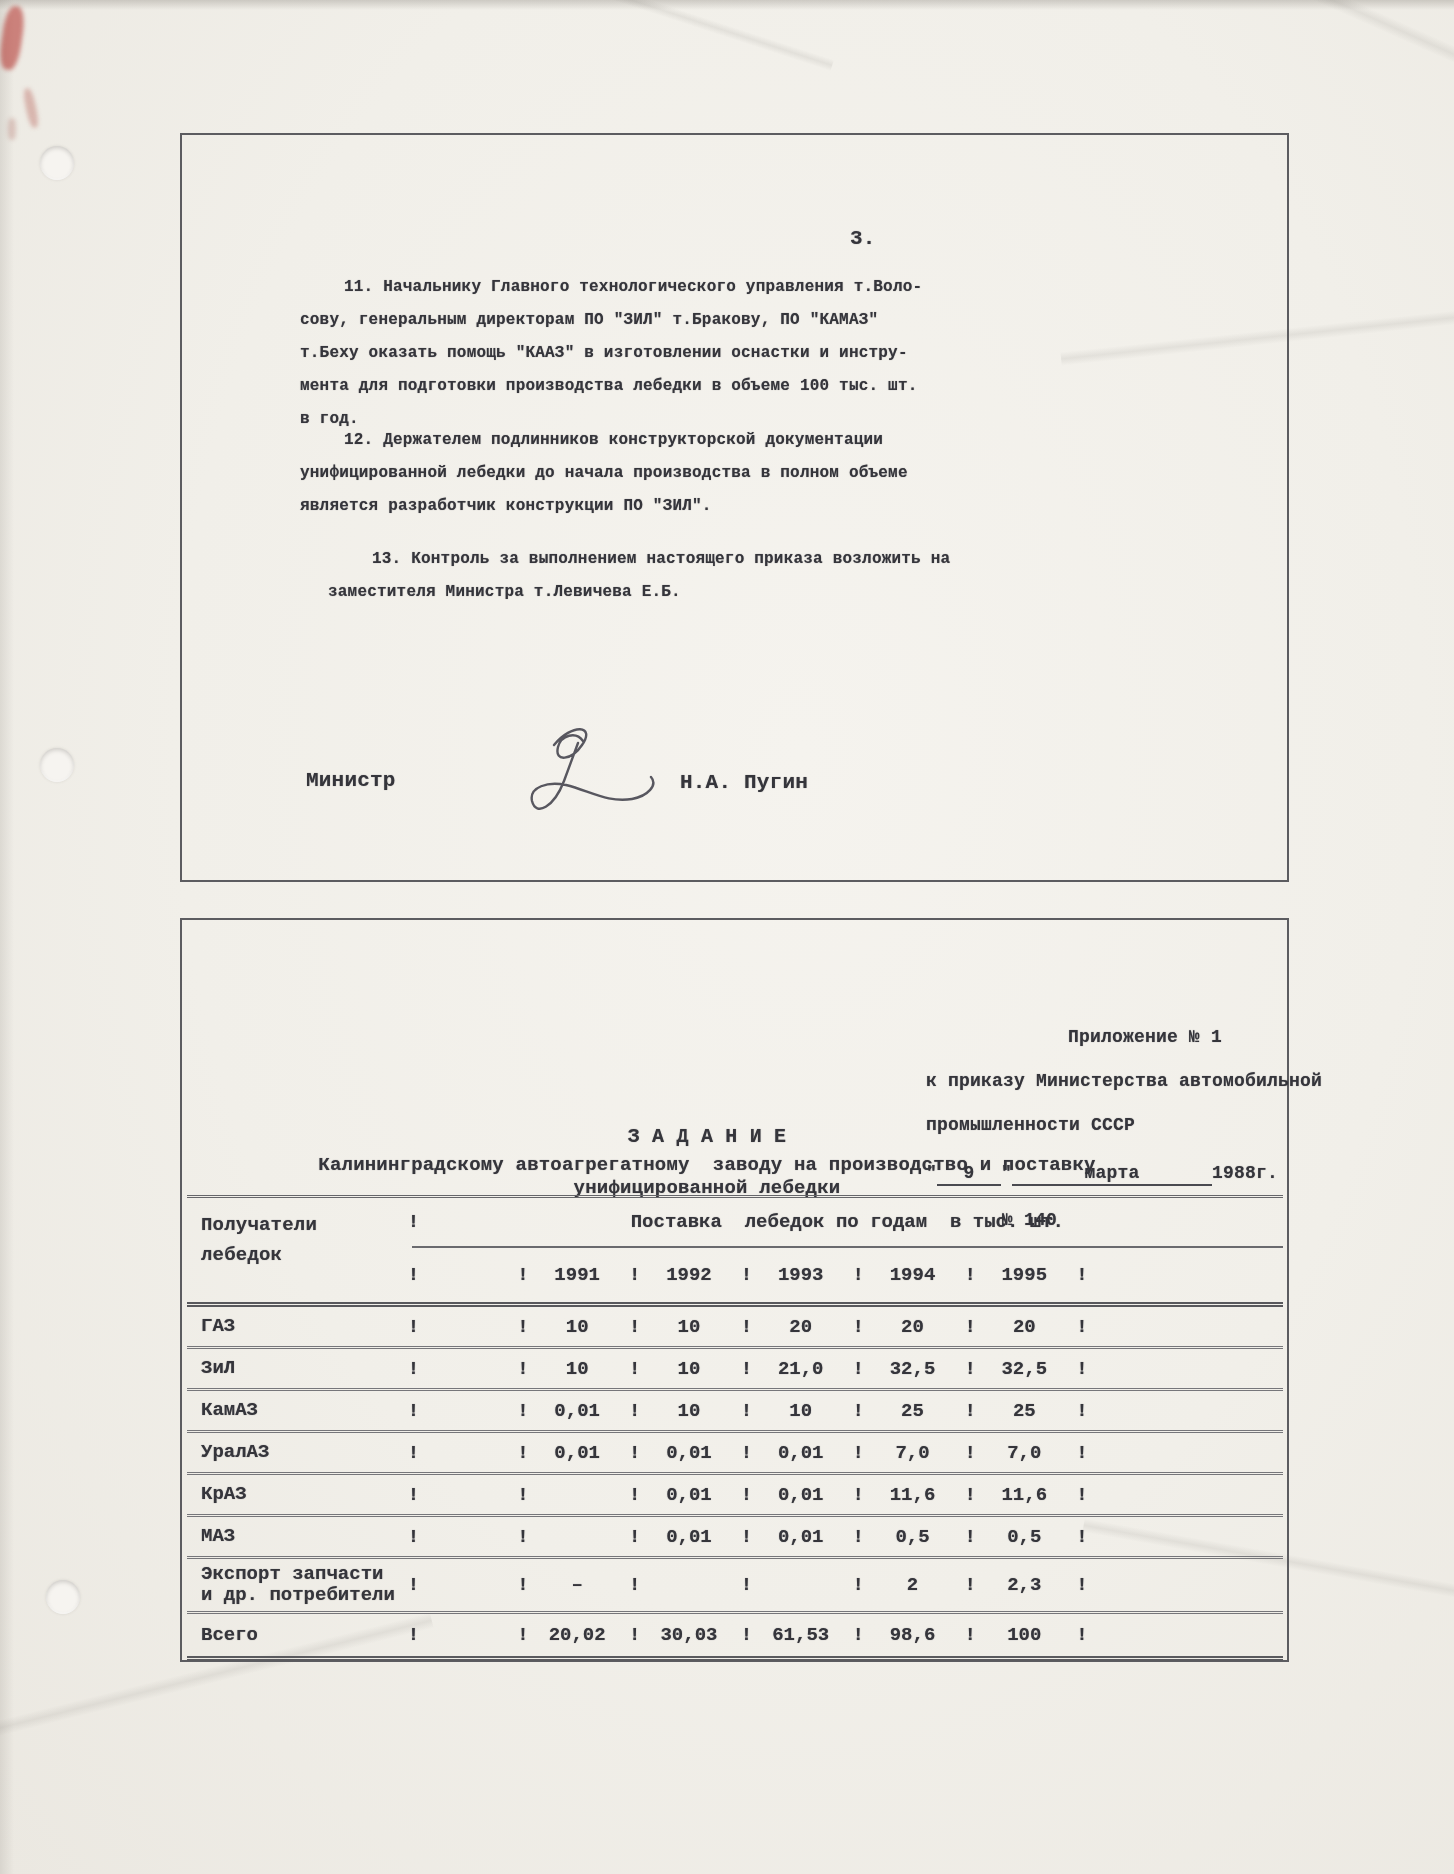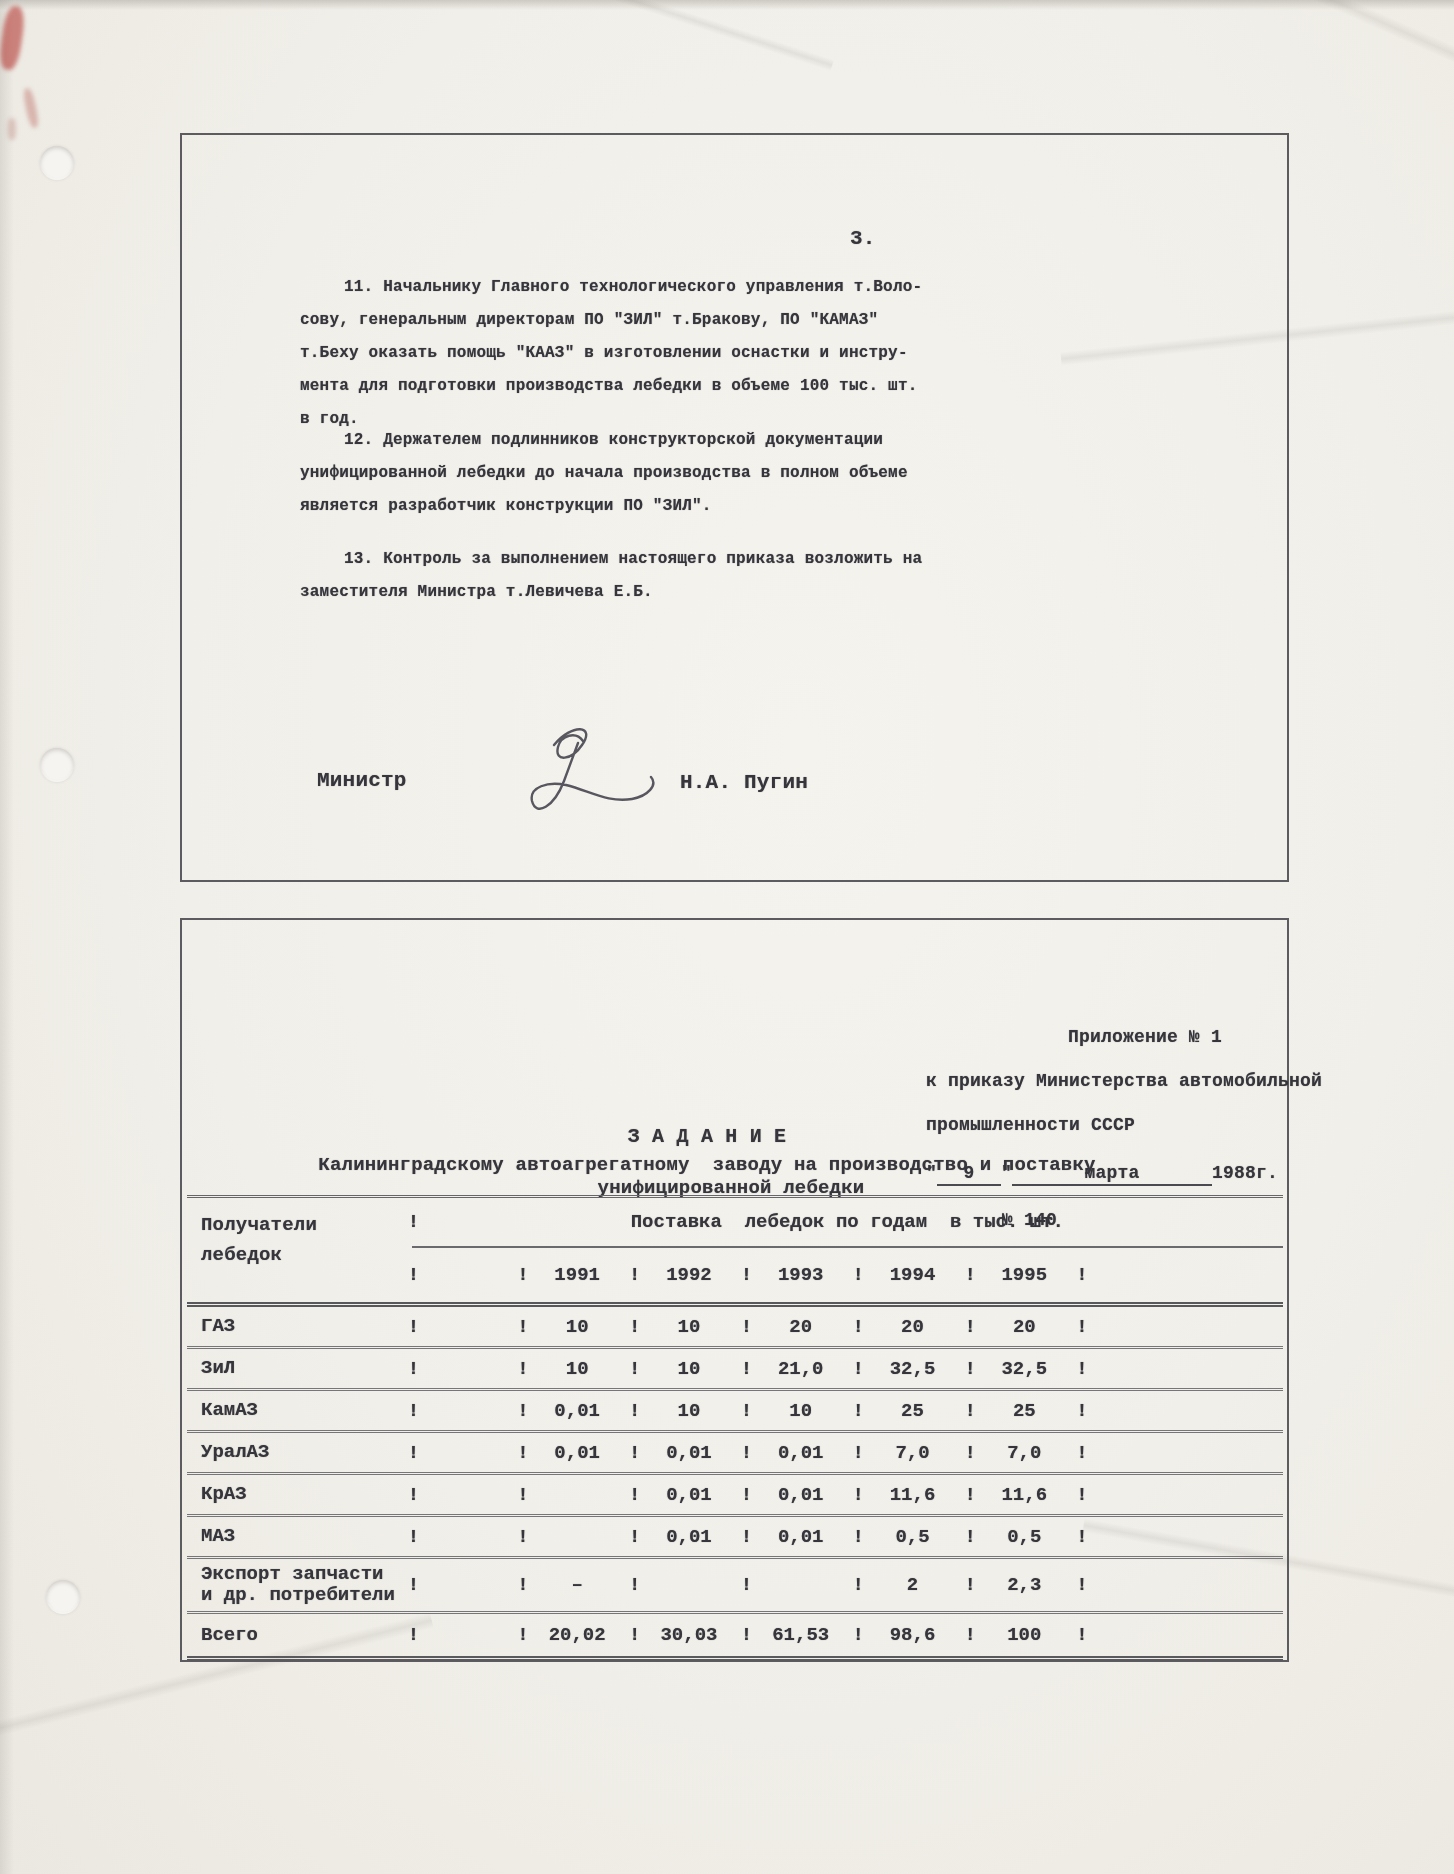--- a/index.html
+++ b/index.html
@@ -31,34 +31,34 @@
   
   .frame{position:absolute;left:180px;width:1105px;border:2px solid #5c5c60;background:transparent;}
   .frame1{top:133px;height:745px;}
   .frame2{top:918px;height:740px;}
   
   .tw{white-space:pre-line;font-weight:700;letter-spacing:.2px;
       text-shadow:0 0 1px rgba(45,45,55,.55);}
   .pre{white-space:pre;}
   .para{position:absolute;left:118px;width:810px;font-size:16px;line-height:33px;text-indent:44px;}
   .pagenum{position:absolute;left:668px;top:92px;font-size:21px;}
-  .sig-role{position:absolute;left:135px;top:634px;font-size:21px;}
+  .sig-role{position:absolute;left:124px;top:634px;font-size:21px;}
   .sig-name{position:absolute;left:498px;top:636px;font-size:21px;}
   .sig-svg{position:absolute;left:326px;top:584px;}
   
   .appx{position:absolute;left:744px;top:84px;font-size:18px;line-height:22px;}
   .appx .l1{margin-left:142px;}
   .appx .date-line{margin-top:4px;}
   .appx .u{display:inline-block;text-align:center;border-bottom:2px solid #4a4a50;}
   .appx .u.day{width:64px;}
   .appx .u.month{width:200px;}
   .appx .num{margin-left:76px;margin-top:1px;}
   .title{position:absolute;left:0;top:205px;width:1050px;text-align:center;font-size:20px;}
   .subtitle1{position:absolute;left:0;top:234px;width:1050px;text-align:center;font-size:19px;}
-  .subtitle2{position:absolute;left:0;top:257px;width:1050px;text-align:center;font-size:19px;padding-left:24px;}
+  .subtitle2{position:absolute;left:0;top:257px;width:1050px;text-align:center;font-size:19px;}
   
   .ztable{position:absolute;left:5px;top:275px;width:1096px;border-top:3px double #66666a;font-size:19px;}
   .cell{position:relative;box-sizing:border-box;}
   .sep{position:absolute;left:-4px;top:50%;transform:translateY(-50%);font-weight:700;
        text-shadow:0 0 1px rgba(45,45,55,.5);}
   .c-name{width:20.5%;padding-left:14px;text-align:left;}
   .c-narrow{width:10%;}
   .c-y{width:10.2%;text-align:center;}
   .c-trail{flex:1;}
   .thead{position:relative;}
@@ -96,21 +96,21 @@
 <div class="frame frame1">
   <div class="pagenum tw">3.</div>
   <div class="para tw" style="top:136px;">11. Начальнику Главного технологического управления т.Воло-
 сову, генеральным директорам ПО "ЗИЛ" т.Бракову, ПО "КАМАЗ"
 т.Беху оказать помощь "КААЗ" в изготовлении оснастки и инстру-
 мента для подготовки производства лебедки в объеме 100 тыс. шт.
 в год.</div>
   <div class="para tw" style="top:289px;">12. Держателем подлинников конструкторской документации
 унифицированной лебедки до начала производства в полном объеме
 является разработчик конструкции ПО "ЗИЛ".</div>
-  <div class="para tw" style="top:408px;">13. Контроль за выполнением настоящего приказа возложить на
+  <div class="para tw" style="top:408px;margin-left:28px;">13. Контроль за выполнением настоящего приказа возложить на
 заместителя Министра т.Левичева Е.Б.</div>
 
   <div class="sig-role tw">Министр</div>
   <svg class="sig-svg" width="200" height="150" viewBox="0 0 200 150">
     <path d="M46 26 C64 4 88 6 74 26 C64 41 46 44 50 28 C53 16 68 12 75 22
              M70 24 L56 62 C46 88 28 98 24 82 C21 68 40 62 58 66 C82 72 100 84 124 80 C140 77 150 66 143 58" fill="none" stroke="#3c3c46" stroke-width="2.4" stroke-linecap="round" opacity="0.85"></path>
   </svg>
   <div class="sig-name tw pre">Н.А. Пугин</div>
 </div>
 

